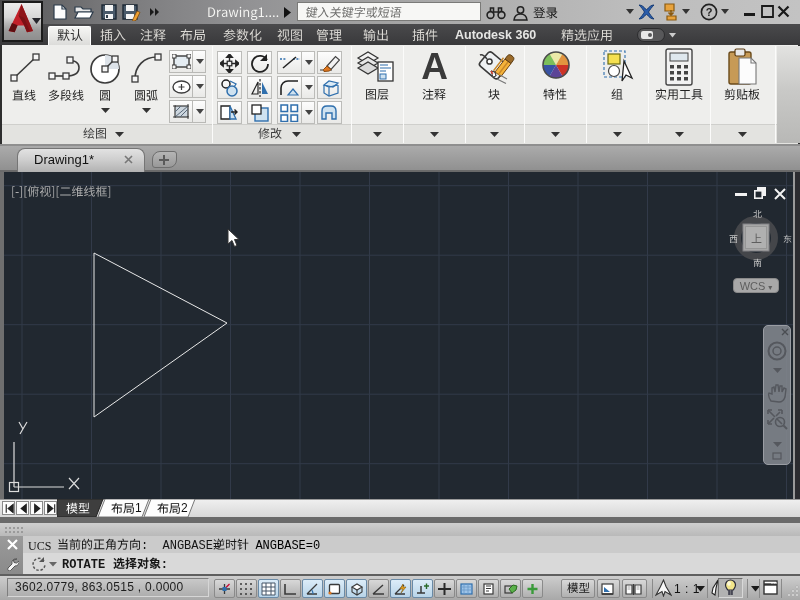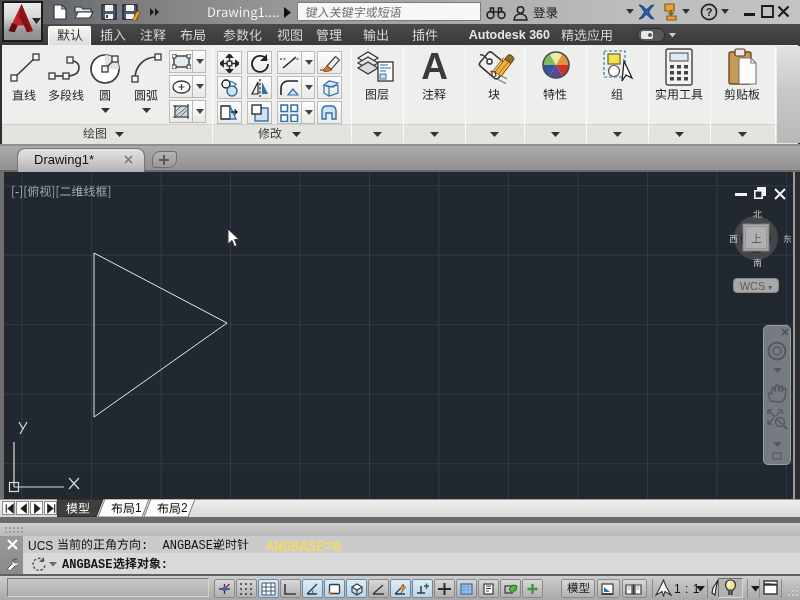--- a/index.html
+++ b/index.html
@@ -110,21 +110,21 @@
     </svg>
     <svg class="t" style="left:316.0px;top:25.1px" width="28" height="20" viewBox="0 -14.9 28 20">
       <path d="M2.7 -5.7V1.1H3.7V0.6H10.0V1.0H11.0V-2.2H3.7V-3.1H10.3V-5.7ZM10.0 -0.2H3.7V-1.4H10.0ZM5.7 -8.1C5.9 -7.8 6.0 -7.5 6.1 -7.3H1.3V-5.1H2.3V-6.5H10.9V-5.1H11.9V-7.3H7.1C7.0 -7.6 6.8 -8.0 6.6 -8.3ZM3.7 -4.9H9.3V-3.8H3.7ZM2.2 -11.0C1.8 -9.8 1.3 -8.7 0.6 -8.0C0.8 -7.9 1.2 -7.7 1.4 -7.5C1.8 -8.0 2.1 -8.5 2.5 -9.1H3.4C3.6 -8.7 3.9 -8.1 4.0 -7.7L4.9 -8.0C4.8 -8.3 4.5 -8.7 4.3 -9.1H6.3V-9.9H2.8C2.9 -10.2 3.0 -10.5 3.1 -10.8ZM7.7 -10.9C7.4 -10.0 7.0 -9.1 6.4 -8.5C6.6 -8.3 7.0 -8.1 7.2 -8.0C7.5 -8.3 7.7 -8.7 8.0 -9.1H8.9C9.3 -8.6 9.6 -8.0 9.8 -7.7L10.6 -8.0C10.5 -8.3 10.2 -8.7 9.9 -9.1H12.2V-9.9H8.3C8.4 -10.2 8.5 -10.5 8.6 -10.8Z M19.2 -7.0H21.2V-5.3H19.2ZM22.0 -7.0H24.0V-5.3H22.0ZM19.2 -9.5H21.2V-7.8H19.2ZM22.0 -9.5H24.0V-7.8H22.0ZM17.1 -0.3V0.6H25.6V-0.3H22.1V-2.1H25.1V-3.0H22.1V-4.5H24.9V-10.3H18.3V-4.5H21.1V-3.0H18.1V-2.1H21.1V-0.3ZM13.5 -1.3 13.7 -0.3C14.8 -0.7 16.3 -1.2 17.7 -1.7L17.6 -2.6L16.1 -2.1V-5.4H17.5V-6.3H16.1V-9.1H17.7V-10.0H13.6V-9.1H15.2V-6.3H13.7V-5.4H15.2V-1.8C14.5 -1.6 13.9 -1.4 13.5 -1.3Z" fill="#dddbd6"></path>
     </svg>
     <svg class="t" style="left:362.5px;top:25.1px" width="28" height="20" viewBox="0 -14.9 28 20">
       <path d="M9.5 -5.8V-1.1H10.3V-5.8ZM11.2 -6.3V-0.1C11.2 0.1 11.1 0.1 11.0 0.1C10.8 0.1 10.3 0.1 9.7 0.1C9.8 0.4 9.9 0.7 10.0 0.9C10.7 0.9 11.3 0.9 11.6 0.8C11.9 0.6 12.0 0.4 12.0 -0.1V-6.3ZM0.9 -4.3C1.0 -4.4 1.4 -4.5 1.8 -4.5H2.8V-2.7C2.0 -2.5 1.2 -2.3 0.5 -2.2L0.8 -1.2L2.8 -1.8V1.0H3.7V-2.0L4.8 -2.3L4.7 -3.1L3.7 -2.9V-4.5H4.7V-5.4H3.7V-7.3H2.8V-5.4H1.7C2.1 -6.3 2.4 -7.4 2.6 -8.5H4.8V-9.4H2.8C2.9 -9.8 3.0 -10.3 3.1 -10.8L2.2 -10.9C2.1 -10.4 2.0 -9.9 1.9 -9.4H0.6V-8.5H1.8C1.5 -7.4 1.3 -6.5 1.2 -6.2C1.0 -5.6 0.8 -5.2 0.6 -5.1C0.7 -4.9 0.9 -4.5 0.9 -4.3ZM8.6 -11.0C7.7 -9.6 6.1 -8.3 4.5 -7.6C4.8 -7.4 5.0 -7.1 5.2 -6.9C5.5 -7.0 5.9 -7.2 6.2 -7.5V-6.9H11.0V-7.6C11.3 -7.4 11.7 -7.2 12.0 -7.0C12.2 -7.2 12.4 -7.6 12.7 -7.7C11.3 -8.3 10.1 -9.1 9.1 -10.2L9.4 -10.6ZM6.6 -7.7C7.3 -8.3 8.0 -8.9 8.6 -9.5C9.2 -8.8 9.9 -8.2 10.7 -7.7ZM8.0 -5.3V-4.3H6.2V-5.3ZM5.4 -6.1V1.0H6.2V-1.7H8.0V0.0C8.0 0.1 8.0 0.2 7.9 0.2C7.7 0.2 7.4 0.2 7.0 0.2C7.1 0.4 7.2 0.7 7.2 1.0C7.8 1.0 8.2 1.0 8.5 0.8C8.7 0.7 8.8 0.4 8.8 0.0V-6.1ZM6.2 -3.5H8.0V-2.4H6.2Z M14.4 -4.4V0.3H23.6V1.0H24.6V-4.4H23.6V-0.7H20.0V-5.3H24.1V-9.8H23.1V-6.2H20.0V-10.9H18.9V-6.2H16.0V-9.7H14.9V-5.3H18.9V-0.7H15.4V-4.4Z" fill="#dddbd6"></path>
     </svg>
     <svg class="t" style="left:411.5px;top:25.1px" width="28" height="20" viewBox="0 -14.9 28 20">
       <path d="M9.5 -3.2V-2.3H11.0V-0.5H9.0V-7.0H12.3V-7.9H9.0V-9.5C10.0 -9.6 11.0 -9.8 11.7 -10.0L11.2 -10.8C9.8 -10.4 7.3 -10.1 5.2 -10.0C5.3 -9.8 5.4 -9.4 5.5 -9.2C6.3 -9.2 7.2 -9.3 8.1 -9.4V-7.9H4.8V-7.0H8.1V-0.5H6.0V-2.3H7.6V-3.1H6.0V-4.7C6.5 -4.9 7.1 -5.1 7.6 -5.3L7.1 -6.1C6.6 -5.8 5.8 -5.5 5.1 -5.3V1.0H6.0V0.4H11.0V1.1H11.9V-5.6H9.5V-4.8H11.0V-3.2ZM2.1 -10.9V-8.3H0.7V-7.4H2.1V-4.4L0.5 -4.0L0.7 -3.1L2.1 -3.5V-0.1C2.1 0.1 2.0 0.1 1.9 0.1C1.8 0.1 1.4 0.1 0.9 0.1C1.1 0.4 1.2 0.8 1.2 1.0C1.9 1.0 2.3 1.0 2.6 0.8C2.9 0.7 3.0 0.4 3.0 -0.1V-3.8L4.4 -4.2L4.3 -5.1L3.0 -4.7V-7.4H4.3V-8.3H3.0V-10.9Z M17.1 -4.4V-3.5H20.9V1.0H21.8V-3.5H25.4V-4.4H21.8V-7.3H24.8V-8.3H21.8V-10.8H20.9V-8.3H19.1C19.3 -8.8 19.4 -9.5 19.6 -10.1L18.6 -10.3C18.3 -8.6 17.8 -6.9 17.0 -5.8C17.3 -5.7 17.7 -5.5 17.8 -5.3C18.2 -5.9 18.5 -6.6 18.8 -7.3H20.9V-4.4ZM16.5 -10.9C15.8 -8.9 14.6 -7.0 13.4 -5.7C13.6 -5.5 13.9 -5.0 14.0 -4.7C14.4 -5.2 14.8 -5.7 15.2 -6.2V1.0H16.1V-7.8C16.6 -8.7 17.0 -9.6 17.4 -10.6Z" fill="#dddbd6"></path>
     </svg>
-    <div class="abs" style="left:455px;top:28px;width:95px;height:16px;color:#e6e6e4;font-size:12.5px;font-weight:bold;text-align:right">Autodesk 360</div>
+    <div class="abs" style="left:455px;top:28px;width:95px;height:16px;color:#e6e6e4;font-size:12.5px;font-weight:bold;text-align:left">Autodesk 360</div>
     <svg class="t" style="left:561.0px;top:25.1px" width="54" height="20" viewBox="0 -14.9 54 20">
       <path d="M0.7 -9.9C1.0 -9.0 1.3 -7.8 1.4 -7.1L2.1 -7.2C2.0 -8.0 1.7 -9.2 1.3 -10.1ZM4.3 -10.1C4.1 -9.3 3.7 -8.0 3.4 -7.2L4.0 -7.0C4.4 -7.7 4.8 -9.0 5.1 -9.9ZM0.5 -6.6V-5.6H2.2C1.8 -4.2 1.1 -2.5 0.4 -1.6C0.5 -1.3 0.8 -0.9 0.9 -0.6C1.4 -1.4 1.9 -2.6 2.4 -3.8V1.0H3.3V-4.1C3.7 -3.5 4.1 -2.6 4.3 -2.2L5.0 -2.9C4.7 -3.3 3.6 -5.0 3.3 -5.4V-5.6H4.7V-6.6H3.3V-10.9H2.4V-6.6ZM8.3 -10.9V-9.9H5.5V-9.1H8.3V-8.3H5.9V-7.6H8.3V-6.7H5.2V-6.0H12.5V-6.7H9.2V-7.6H11.9V-8.3H9.2V-9.1H12.1V-9.9H9.2V-10.9ZM10.7 -4.4V-3.5H6.9V-4.4ZM6.0 -5.2V1.0H6.9V-1.1H10.7V0.0C10.7 0.2 10.6 0.2 10.5 0.2C10.3 0.2 9.8 0.2 9.2 0.2C9.3 0.4 9.4 0.8 9.5 1.0C10.3 1.0 10.8 1.0 11.2 0.9C11.5 0.7 11.6 0.5 11.6 0.0V-5.2ZM6.9 -2.8H10.7V-1.8H6.9Z M13.8 -9.9C14.5 -9.3 15.4 -8.4 15.8 -7.8L16.6 -8.4C16.2 -9.0 15.3 -9.9 14.5 -10.5ZM18.8 -10.5C18.5 -9.4 17.9 -8.2 17.2 -7.5C17.5 -7.3 17.9 -7.1 18.1 -6.9C18.4 -7.3 18.7 -7.8 18.9 -8.3H20.8V-6.4H17.2V-5.5H19.5C19.3 -3.8 18.8 -2.6 16.8 -1.9C17.0 -1.7 17.3 -1.3 17.4 -1.1C19.6 -1.9 20.2 -3.4 20.5 -5.5H21.8V-2.5C21.8 -1.5 22.0 -1.2 23.0 -1.2C23.2 -1.2 24.1 -1.2 24.3 -1.2C25.1 -1.2 25.4 -1.6 25.5 -3.3C25.2 -3.3 24.8 -3.5 24.6 -3.7C24.6 -2.3 24.5 -2.1 24.2 -2.1C24.0 -2.1 23.3 -2.1 23.2 -2.1C22.8 -2.1 22.8 -2.2 22.8 -2.5V-5.5H25.4V-6.4H21.8V-8.3H24.8V-9.1H21.8V-10.9H20.8V-9.1H19.3C19.5 -9.5 19.6 -9.9 19.7 -10.3ZM16.3 -5.9H13.7V-5.0H15.3V-1.1C14.8 -0.8 14.2 -0.4 13.6 0.2L14.2 1.0C15.0 0.2 15.7 -0.4 16.2 -0.4C16.4 -0.4 16.8 -0.1 17.4 0.2C18.2 0.8 19.3 0.9 20.8 0.9C22.1 0.9 24.3 0.8 25.3 0.8C25.3 0.5 25.5 -0.0 25.6 -0.3C24.3 -0.1 22.3 -0.0 20.8 -0.0C19.4 -0.0 18.3 -0.1 17.5 -0.6C16.9 -1.0 16.6 -1.3 16.3 -1.3Z M29.4 -6.4C30.0 -5.0 30.6 -3.1 30.8 -1.9L31.8 -2.3C31.5 -3.5 30.8 -5.3 30.3 -6.7ZM32.3 -7.1C32.7 -5.7 33.1 -3.8 33.3 -2.6L34.3 -2.9C34.1 -4.1 33.6 -5.9 33.1 -7.3ZM32.1 -10.8C32.3 -10.3 32.6 -9.7 32.8 -9.2H27.6V-5.7C27.6 -3.8 27.5 -1.3 26.5 0.6C26.7 0.7 27.1 1.0 27.3 1.1C28.4 -0.8 28.6 -3.7 28.6 -5.7V-8.3H38.2V-9.2H33.9C33.7 -9.7 33.3 -10.5 33.0 -11.0ZM28.7 -0.5V0.4H38.4V-0.5H34.9C36.1 -2.5 37.0 -4.9 37.7 -7.0L36.6 -7.4C36.2 -5.2 35.2 -2.5 33.9 -0.5Z M41.0 -10.0V-5.3C41.0 -3.5 40.9 -1.2 39.4 0.5C39.6 0.6 40.0 0.9 40.2 1.1C41.2 0.0 41.6 -1.5 41.8 -3.0H45.1V0.9H46.1V-3.0H49.6V-0.3C49.6 -0.1 49.5 0.0 49.2 0.0C49.0 0.1 48.1 0.1 47.2 0.0C47.3 0.3 47.5 0.7 47.5 1.0C48.7 1.0 49.5 1.0 49.9 0.8C50.4 0.7 50.5 0.4 50.5 -0.3V-10.0ZM42.0 -9.1H45.1V-7.0H42.0ZM49.6 -9.1V-7.0H46.1V-9.1ZM42.0 -6.1H45.1V-3.9H41.9C41.9 -4.4 42.0 -4.8 42.0 -5.3ZM49.6 -6.1V-3.9H46.1V-6.1Z" fill="#dddbd6"></path>
     </svg>
     <div class="abs" style="left:637px;top:28px;width:28px;height:14px;background:#58585a;border:1px solid #2c2c2e;border-radius:7px"></div>
 <svg class="ic" style="left:641px;top:31px" width="12" height="8" viewBox="0 0 12 8">
       <rect x="0" y="0" width="12" height="8" rx="2" fill="#e8e8e8"></rect>
       <circle cx="9" cy="4" r="2" fill="#58585a"></circle>
     </svg>
 <svg class="ic" style="left:669px;top:33px" width="7" height="5" viewBox="0 0 7 5">
       <path d="M0 0h7L3.5 4.5z" fill="#ccc"></path>
@@ -583,36 +583,37 @@
 <svg class="ic" style="left:6px;top:557px" width="13" height="14" viewBox="0 0 13 14">
       <path d="M11 2a4 4 0 0 0-5 5L2 11a1.8 1.8 0 0 0 2.5 2.5L9 9a4 4 0 0 0 4-5L10.5 6 8 5.5 7.5 3z" fill="#f4f4f4" stroke="#555" stroke-width="1"></path>
     </svg>
 <svg class="ic" style="left:31px;top:556px" width="16" height="16" viewBox="0 0 16 16">
       <path d="M13 5A6 6 0 1 0 14 9" fill="none" stroke="#555" stroke-width="1.5" stroke-dasharray="2.5 1.8"></path>
       <path d="M13 1v5h-5z" fill="#555"></path>
     </svg>
 <svg class="ic" style="left:49px;top:562px" width="8" height="5" viewBox="0 0 8 5">
       <path d="M0 0h8L4 4.5z" fill="#666"></path>
     </svg>
-    <div class="abs" style="left:28.0px;top:538.5px;font-family:Liberation Sans, sans-serif;font-size:12px;font-weight:normal;color:#161616;white-space:pre">UCS </div>
+    <div class="abs" style="left:28.0px;top:538.5px;font-family:Liberation Serif, serif;font-size:12px;font-weight:normal;color:#161616;white-space:pre">UCS </div>
     <svg class="t" style="left:56.9px;top:534.7px" width="86" height="18" viewBox="0 -13.8 86 18">
       <path d="M1.5 -9.2C2.1 -8.4 2.7 -7.2 3.0 -6.4L3.9 -6.8C3.6 -7.6 2.9 -8.7 2.3 -9.6ZM9.6 -9.7C9.3 -8.7 8.6 -7.5 8.1 -6.7L8.9 -6.4C9.4 -7.1 10.1 -8.3 10.6 -9.3ZM1.4 -0.5V0.4H9.5V1.0H10.4V-5.8H6.5V-10.1H5.5V-5.8H1.6V-4.9H9.5V-3.2H2.0V-2.3H9.5V-0.5Z M19.2 -6.2V-1.2H20.1V-6.2ZM21.7 -6.5V-0.2C21.7 0.0 21.6 0.1 21.4 0.1C21.2 0.1 20.6 0.1 19.8 0.0C20.0 0.3 20.1 0.7 20.2 0.9C21.1 0.9 21.7 0.9 22.1 0.8C22.4 0.6 22.6 0.4 22.6 -0.2V-6.5ZM20.7 -10.1C20.4 -9.6 20.0 -8.8 19.5 -8.2H15.9L16.5 -8.4C16.3 -8.9 15.8 -9.6 15.3 -10.1L14.5 -9.8C14.9 -9.3 15.4 -8.7 15.6 -8.2H12.6V-7.4H23.4V-8.2H20.6C20.9 -8.7 21.3 -9.3 21.6 -9.8ZM16.9 -3.6V-2.4H14.2V-3.6ZM16.9 -4.3H14.2V-5.5H16.9ZM13.4 -6.3V0.9H14.2V-1.7H16.9V-0.1C16.9 0.1 16.9 0.1 16.7 0.1C16.5 0.1 16.0 0.1 15.4 0.1C15.5 0.3 15.6 0.7 15.7 0.9C16.5 0.9 17.0 0.9 17.4 0.8C17.7 0.6 17.8 0.4 17.8 -0.1V-6.3Z M30.6 -5.1C31.3 -4.2 32.1 -3.0 32.5 -2.3L33.2 -2.7C32.8 -3.5 32.0 -4.6 31.3 -5.5ZM26.9 -10.1C26.8 -9.5 26.6 -8.7 26.4 -8.1H25.0V0.6H25.9V-0.3H29.2V-8.1H27.2C27.4 -8.7 27.6 -9.3 27.9 -9.9ZM25.9 -7.3H28.4V-4.8H25.9ZM25.9 -1.1V-4.0H28.4V-1.1ZM31.2 -10.1C30.8 -8.5 30.1 -6.8 29.3 -5.7C29.5 -5.6 29.9 -5.4 30.1 -5.2C30.5 -5.8 30.9 -6.5 31.2 -7.4H34.3C34.1 -2.5 33.9 -0.7 33.6 -0.3C33.4 -0.1 33.3 -0.1 33.0 -0.1C32.8 -0.1 32.0 -0.1 31.2 -0.2C31.4 0.1 31.5 0.5 31.5 0.7C32.2 0.7 32.9 0.8 33.3 0.7C33.8 0.7 34.0 0.6 34.3 0.2C34.8 -0.4 35.0 -2.2 35.1 -7.7C35.1 -7.8 35.1 -8.2 35.1 -8.2H31.5C31.7 -8.7 31.9 -9.3 32.0 -9.9Z M38.3 -6.1V-0.5H36.6V0.4H47.4V-0.5H42.8V-4.2H46.5V-5.1H42.8V-8.3H47.0V-9.2H37.1V-8.3H41.8V-0.5H39.2V-6.1Z M51.2 -6.5H53.8V-5.0H51.2ZM51.2 -7.3H51.2C51.5 -7.7 51.9 -8.1 52.2 -8.5H55.5C55.3 -8.1 54.9 -7.7 54.6 -7.3ZM57.6 -6.5V-5.0H54.7V-6.5ZM52.0 -10.1C51.4 -8.9 50.3 -7.4 48.7 -6.3C48.9 -6.2 49.2 -5.9 49.3 -5.7C49.7 -5.9 50.0 -6.2 50.3 -6.4V-4.3C50.3 -2.8 50.1 -0.9 48.8 0.4C49.0 0.5 49.3 0.9 49.5 1.1C50.3 0.3 50.7 -0.8 51.0 -1.8H53.8V0.7H54.7V-1.8H57.6V-0.2C57.6 -0.0 57.5 0.0 57.3 0.0C57.1 0.0 56.4 0.1 55.6 0.0C55.8 0.3 55.9 0.7 56.0 0.9C56.9 0.9 57.6 0.9 58.0 0.8C58.4 0.6 58.5 0.3 58.5 -0.2V-7.3H55.6C56.1 -7.8 56.5 -8.4 56.8 -8.9L56.2 -9.3L56.1 -9.3H52.7L53.0 -9.9ZM51.2 -4.2H53.8V-2.6H51.1C51.2 -3.2 51.2 -3.7 51.2 -4.2ZM57.6 -4.2V-2.6H54.7V-4.2Z M65.3 -9.8C65.6 -9.3 66.0 -8.5 66.1 -8.0H60.8V-7.1H64.1C63.9 -4.4 63.6 -1.3 60.6 0.3C60.8 0.4 61.1 0.8 61.2 1.0C63.5 -0.2 64.4 -2.2 64.8 -4.3H69.1C68.9 -1.6 68.6 -0.5 68.3 -0.1C68.1 -0.0 68.0 0.0 67.7 0.0C67.4 0.0 66.6 -0.0 65.7 -0.1C65.9 0.2 66.0 0.5 66.0 0.8C66.8 0.9 67.6 0.9 68.0 0.8C68.5 0.8 68.8 0.7 69.1 0.4C69.5 -0.1 69.8 -1.4 70.0 -4.8C70.0 -4.9 70.1 -5.2 70.1 -5.2H64.9C65.0 -5.8 65.0 -6.5 65.1 -7.1H71.2V-8.0H66.2L67.0 -8.4C66.9 -8.9 66.5 -9.6 66.1 -10.2Z M77.3 -10.1C77.1 -9.5 76.8 -8.7 76.5 -8.0H73.2V1.0H74.1V-7.1H82.0V-0.2C82.0 -0.0 81.9 0.0 81.7 0.0C81.4 0.1 80.6 0.1 79.7 0.0C79.9 0.3 80.0 0.7 80.0 1.0C81.1 1.0 81.9 0.9 82.3 0.8C82.7 0.6 82.9 0.4 82.9 -0.2V-8.0H77.5C77.8 -8.6 78.1 -9.3 78.4 -9.9ZM76.5 -4.7H79.5V-2.4H76.5ZM75.6 -5.5V-0.7H76.5V-1.6H80.4V-5.5Z" fill="#161616"></path>
     </svg>
     <div class="abs" style="left:140.9px;top:538.5px;font-family:'Liberation Mono',monospace;font-size:12px;font-weight:normal;color:#161616;white-space:pre">:  ANGBASE=</div>
     <svg class="t" style="left:213.3px;top:534.7px" width="38" height="18" viewBox="0 -13.8 38 18">
       <path d="M0.7 -9.1C1.4 -8.6 2.1 -7.7 2.5 -7.2L3.2 -7.7C2.8 -8.2 2.0 -9.0 1.4 -9.6ZM4.3 -6.6V-3.3H6.9C6.7 -2.4 6.0 -1.5 4.4 -0.9C4.6 -0.8 4.8 -0.5 4.9 -0.3C6.9 -0.9 7.6 -2.1 7.8 -3.3H10.7V-6.6H9.9V-4.1H7.9L7.9 -4.5V-7.2H11.3V-8.1H9.1C9.5 -8.6 9.9 -9.2 10.2 -9.8L9.3 -10.1C9.0 -9.5 8.6 -8.6 8.2 -8.1H6.1L6.7 -8.4C6.5 -8.9 6.0 -9.6 5.5 -10.2L4.8 -9.8C5.2 -9.3 5.7 -8.5 5.9 -8.1H3.7V-7.2H7.0V-4.5L7.0 -4.1H5.2V-6.6ZM3.0 -5.8H0.6V-5.0H2.2V-1.1C1.7 -0.9 1.1 -0.4 0.5 0.2L1.1 0.9C1.7 0.2 2.3 -0.5 2.7 -0.5C3.0 -0.5 3.4 -0.1 3.9 0.2C4.7 0.6 5.8 0.8 7.2 0.8C8.3 0.8 10.5 0.7 11.3 0.7C11.3 0.4 11.5 -0.0 11.6 -0.2C10.4 -0.1 8.6 -0.0 7.2 -0.0C5.9 -0.0 4.9 -0.1 4.1 -0.6C3.6 -0.8 3.3 -1.1 3.0 -1.2Z M17.7 -5.4C18.3 -4.5 19.1 -3.2 19.5 -2.5L20.3 -3.0C19.9 -3.7 19.1 -4.9 18.4 -5.8ZM15.9 -4.8V-2.1H13.8V-4.8ZM15.9 -5.6H13.8V-8.3H15.9ZM13.0 -9.1V-0.3H13.8V-1.3H16.7V-9.1ZM21.2 -10.0V-7.7H17.3V-6.8H21.2V-0.4C21.2 -0.2 21.1 -0.1 20.8 -0.1C20.6 -0.0 19.7 -0.0 18.7 -0.1C18.9 0.2 19.0 0.6 19.1 0.8C20.3 0.8 21.0 0.8 21.5 0.7C21.9 0.5 22.1 0.3 22.1 -0.4V-6.8H23.5V-7.7H22.1V-10.0Z M31.9 -10.0V-6.1H29.1V-5.2H31.9V0.9H32.9V-5.2H35.4V-6.1H32.9V-10.0ZM26.2 -10.1C25.8 -8.9 25.1 -7.9 24.4 -7.2C24.5 -7.0 24.8 -6.5 24.8 -6.3C25.3 -6.7 25.7 -7.2 26.1 -7.8H29.1V-8.7H26.5C26.7 -9.1 26.9 -9.4 27.0 -9.8ZM24.7 -4.1V-3.3H26.5V-0.8C26.5 -0.3 26.2 -0.0 26.0 0.1C26.1 0.3 26.3 0.7 26.4 0.9C26.6 0.7 27.0 0.5 29.3 -0.7C29.3 -0.9 29.2 -1.3 29.1 -1.5L27.4 -0.6V-3.3H29.0V-4.1H27.4V-5.7H28.8V-6.6H25.3V-5.7H26.5V-4.1Z" fill="#161616"></path>
     </svg>
-    <div class="abs" style="left:249px;top:538.5px;font-family:'Liberation Mono',monospace;font-size:14px;font-weight:normal;color:#fde047;white-space:pre">  ANGBASE=0</div>
-    <div class="abs" style="left:62.0px;top:557.5px;font-family:'Liberation Mono',monospace;font-size:12px;font-weight:bold;color:#161616;white-space:pre">ANGBASE </div>
+    <div class="abs" style="left:241px;top:538.5px;font-family:'Liberation Mono',monospace;font-size:12px;font-weight:normal;color:#000000;white-space:pre">  ANGBASE=0</div>
+    <div class="abs" style="left:62.0px;top:557.5px;font-family:'Liberation Mono',monospace;font-size:12px;font-weight:bold;color:#161616;white-space:pre">ROTATE </div>
     <svg class="t" style="left:112.7px;top:553.7px" width="50" height="18" viewBox="0 -13.8 50 18">
       <path d="M0.5 -9.0C1.2 -8.5 2.0 -7.6 2.3 -7.0L3.5 -7.9C3.1 -8.5 2.3 -9.3 1.6 -9.9ZM5.1 -9.8C4.8 -8.8 4.3 -7.7 3.6 -7.1C3.9 -6.9 4.5 -6.5 4.8 -6.3C5.1 -6.6 5.3 -7.0 5.6 -7.5H7.1V-6.1H3.8V-4.8H5.8C5.6 -3.7 5.2 -2.7 3.6 -2.1C3.9 -1.9 4.3 -1.3 4.4 -0.9C6.4 -1.8 7.0 -3.1 7.2 -4.8H8.0V-2.7C8.0 -1.5 8.2 -1.0 9.4 -1.0C9.6 -1.0 10.1 -1.0 10.3 -1.0C11.2 -1.0 11.5 -1.4 11.7 -3.0C11.3 -3.1 10.7 -3.4 10.4 -3.6C10.4 -2.5 10.3 -2.4 10.2 -2.4C10.1 -2.4 9.7 -2.4 9.6 -2.4C9.4 -2.4 9.4 -2.4 9.4 -2.7V-4.8H11.5V-6.1H8.5V-7.5H11.0V-8.7H8.5V-10.1H7.1V-8.7H6.1C6.3 -9.0 6.3 -9.2 6.4 -9.5ZM3.3 -5.6H0.6V-4.2H1.9V-1.2C1.4 -0.9 0.9 -0.5 0.4 -0.1L1.3 1.2C2.0 0.4 2.7 -0.3 3.1 -0.3C3.4 -0.3 3.7 0.1 4.2 0.4C5.0 0.9 6.0 1.0 7.4 1.0C8.6 1.0 10.4 0.9 11.3 0.9C11.3 0.5 11.5 -0.2 11.7 -0.6C10.5 -0.4 8.6 -0.3 7.4 -0.3C6.2 -0.3 5.2 -0.4 4.4 -0.9C3.9 -1.2 3.6 -1.5 3.3 -1.5Z M13.8 -10.2V-7.9H12.5V-6.6H13.8V-4.5L12.3 -4.1L12.6 -2.7L13.8 -3.1V-0.5C13.8 -0.3 13.8 -0.3 13.6 -0.3C13.5 -0.3 13.1 -0.3 12.6 -0.3C12.8 0.1 13.0 0.7 13.0 1.1C13.8 1.1 14.4 1.0 14.7 0.8C15.1 0.6 15.2 0.2 15.2 -0.5V-3.5L16.5 -3.9L16.3 -5.2L15.2 -4.9V-6.6H16.5V-7.9H15.2V-10.2ZM21.1 -8.4C20.8 -8.1 20.4 -7.7 20.0 -7.4C19.6 -7.7 19.2 -8.1 18.9 -8.4ZM16.8 -9.7V-8.4H17.5C17.9 -7.8 18.4 -7.2 18.9 -6.7C18.1 -6.2 17.1 -5.8 16.2 -5.6C16.4 -5.3 16.7 -4.8 16.9 -4.4C18.0 -4.8 19.0 -5.2 19.9 -5.8C20.8 -5.2 21.8 -4.7 23.0 -4.4C23.1 -4.8 23.5 -5.3 23.8 -5.6C22.8 -5.8 21.9 -6.2 21.0 -6.6C21.9 -7.4 22.6 -8.3 23.1 -9.3L22.2 -9.8L22.0 -9.7ZM19.2 -5.0V-4.0H17.0V-2.8H19.2V-2.0H16.4V-0.7H19.2V1.1H20.6V-0.7H23.5V-2.0H20.6V-2.8H22.8V-4.0H20.6V-5.0Z M29.7 -4.6C30.3 -3.8 30.8 -2.7 31.0 -2.0L32.2 -2.6C32.0 -3.4 31.5 -4.4 30.9 -5.2ZM24.8 -5.3C25.5 -4.7 26.2 -4.0 26.9 -3.2C26.2 -1.9 25.4 -0.8 24.4 -0.1C24.7 0.1 25.2 0.7 25.4 1.1C26.4 0.3 27.3 -0.8 27.9 -2.0C28.4 -1.5 28.8 -0.9 29.0 -0.4L30.2 -1.5C29.8 -2.1 29.3 -2.8 28.6 -3.5C29.1 -5.0 29.5 -6.6 29.7 -8.5L28.7 -8.8L28.5 -8.8H24.8V-7.4H28.1C28.0 -6.4 27.7 -5.5 27.5 -4.7C26.9 -5.2 26.3 -5.8 25.8 -6.2ZM32.9 -10.2V-7.5H29.8V-6.1H32.9V-0.7C32.9 -0.5 32.8 -0.5 32.6 -0.5C32.4 -0.5 31.8 -0.4 31.1 -0.5C31.3 -0.0 31.5 0.6 31.5 1.1C32.5 1.1 33.3 1.0 33.7 0.8C34.2 0.5 34.3 0.1 34.3 -0.7V-6.1H35.6V-7.5H34.3V-10.2Z M39.8 -10.2C39.2 -9.3 38.0 -8.2 36.5 -7.3C36.8 -7.1 37.2 -6.6 37.5 -6.3L37.9 -6.6V-4.8H39.0C38.3 -4.4 37.4 -4.1 36.6 -3.9C36.8 -3.7 37.1 -3.2 37.2 -2.9C38.3 -3.2 39.4 -3.6 40.3 -4.2C40.5 -4.1 40.7 -3.9 40.8 -3.8C39.8 -3.2 38.3 -2.6 36.9 -2.3C37.1 -2.1 37.5 -1.6 37.7 -1.3C39.0 -1.7 40.5 -2.4 41.6 -3.1C41.7 -3.0 41.8 -2.8 41.9 -2.7C40.7 -1.8 38.6 -1.0 36.8 -0.6C37.0 -0.3 37.4 0.2 37.6 0.5C39.2 0.0 41.0 -0.8 42.4 -1.7C42.5 -1.1 42.3 -0.6 42.0 -0.4C41.8 -0.3 41.5 -0.2 41.2 -0.2C40.9 -0.2 40.4 -0.2 40.0 -0.3C40.2 0.1 40.4 0.6 40.4 1.0C40.8 1.0 41.1 1.0 41.4 1.0C42.0 1.0 42.4 0.9 42.9 0.6C43.7 0.1 44.1 -1.0 43.6 -2.3L44.0 -2.4C44.5 -1.3 45.4 -0.0 46.7 0.6C46.9 0.3 47.3 -0.3 47.6 -0.6C46.5 -1.1 45.6 -2.1 45.1 -3.0C45.7 -3.3 46.2 -3.6 46.7 -3.9L45.6 -4.7C44.9 -4.2 44.0 -3.7 43.1 -3.2C42.7 -3.8 42.2 -4.3 41.5 -4.8H46.3V-7.7H43.4C43.7 -8.1 44.0 -8.5 44.2 -8.9L43.3 -9.5L43.1 -9.4H40.9L41.3 -9.9ZM40.0 -8.4H42.3C42.1 -8.2 41.9 -7.9 41.8 -7.7H39.3C39.6 -7.9 39.8 -8.2 40.0 -8.4ZM39.2 -6.7H41.7C41.4 -6.4 41.1 -6.1 40.8 -5.8H39.2ZM43.1 -6.7H44.9V-5.8H42.4C42.6 -6.1 42.9 -6.4 43.1 -6.7Z" fill="#161616"></path>
     </svg>
     <div class="abs" style="left:160.7px;top:557.5px;font-family:'Liberation Mono',monospace;font-size:12px;font-weight:bold;color:#161616;white-space:pre">:</div>
     <div class="abs" style="left:0;top:574px;width:800px;height:2px;background:#5f5f5f"></div>
 <div class="abs" style="left:0;top:576px;width:800px;height:24px;background:linear-gradient(#cdcdcd,#a8a8a8)"></div>
+<div class="abs" style="left:8px;top:580px;width:200px;height:17px;font-size:12px;color:#1d1d1d;font-family:'Liberation Sans';letter-spacing:.3px;padding-left:7px">3602.0779, 863.0515 , 0.0000</div>
 <div class="abs" style="left:214px;top:579px;width:21px;height:19px;background:linear-gradient(#d8d8d8,#b0b0b0);border:1px solid #8a8a8a;border-radius:2px"></div>
     <svg class="ic" style="left:217px;top:582px" width="15" height="14" viewBox="0 0 15 14">
       <path d="M2 7h11M7.5 2v10" stroke="#3a3a3a" stroke-width="1.3"></path>
       <path d="M7.5 7l5-5" stroke="#c03" stroke-width="1.3"></path>
       <rect x="5.5" y="5" width="4" height="4" fill="#2f6fad"></rect>
     </svg>
     <div class="abs" style="left:236px;top:579px;width:21px;height:19px;background:linear-gradient(#d8d8d8,#b0b0b0);border:1px solid #8a8a8a;border-radius:2px"></div>
     <svg class="ic" style="left:239px;top:582px" width="15" height="14" viewBox="0 0 15 14">
       <g fill="#3a3a3a">
         <circle cx="2" cy="2" r="1"></circle>

